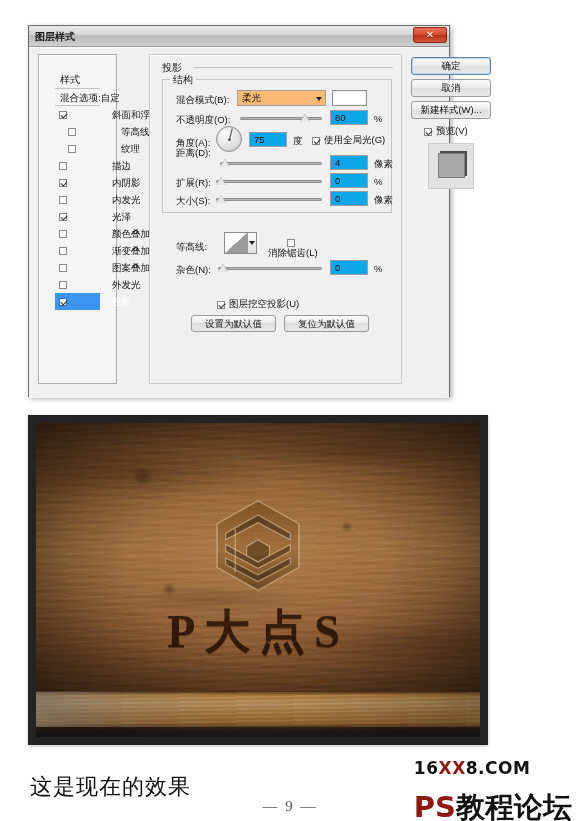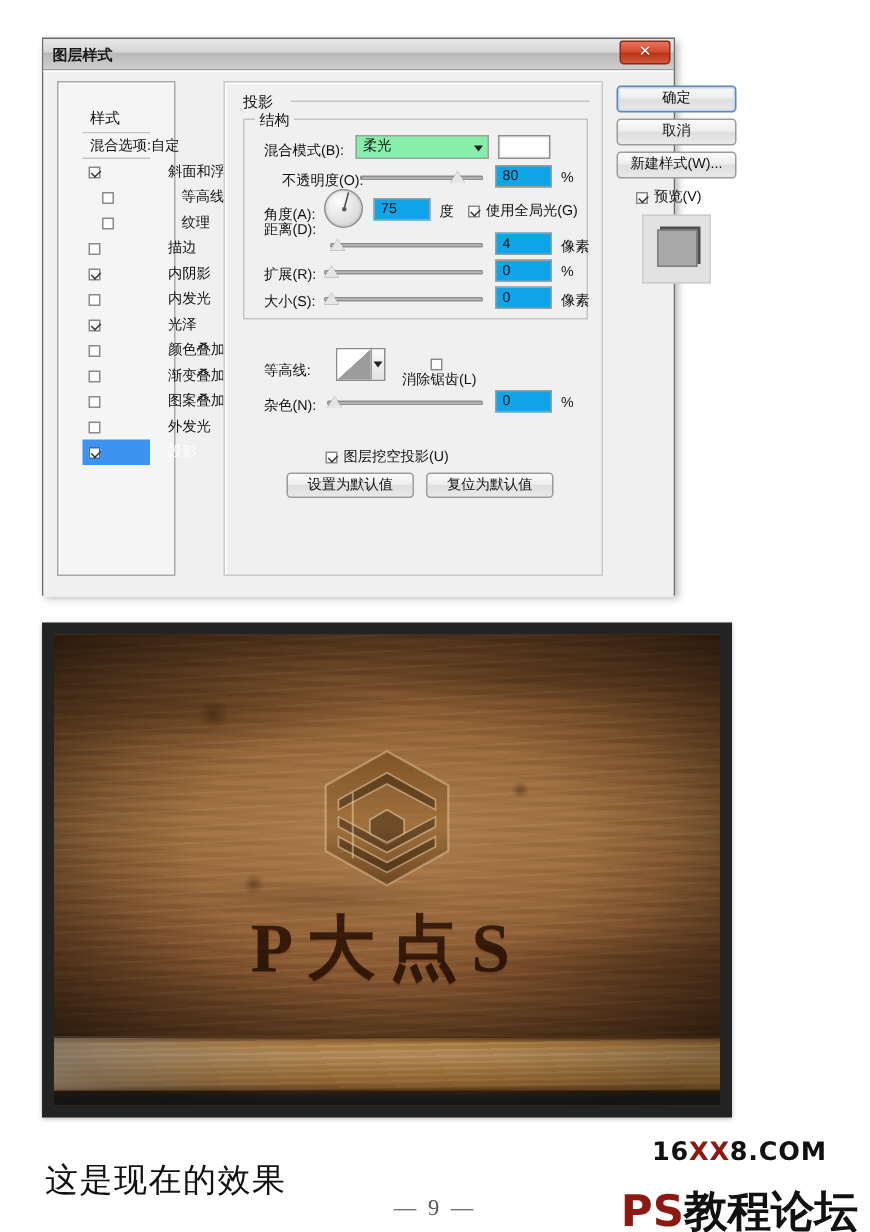--- a/index.html
+++ b/index.html
@@ -130,21 +130,21 @@
   }
   .lbl {
     position: absolute;
     font-size: 9.5px; color: #111;
     white-space: nowrap;
   }
 
   .combo {
     position: absolute;
     height: 16px;
-    background: #86efac;
+    background: #fdba74;
     border: 1px solid #9e9e9e;
     font-size: 9.5px; color: #111;
     line-height: 14px;
     padding-left: 4px;
     cursor: pointer;
   }
   .combo .arrow {
     position: absolute; right: 3px; top: 6px;
     width: 0; height: 0;
     border-left: 3.5px solid transparent;
@@ -377,21 +377,21 @@
     left: 0; right: 0; top: 798px;
     text-align: center;
     font-family: "Liberation Serif", "DejaVu Serif", serif;
     font-size: 15px;
     color: #555;
     letter-spacing: 2px;
   }
   .watermark {
     position: absolute;
     right: 8px; top: 760px;
-    text-align: center;
+    text-align: left;
     font-weight: bold;
     line-height: 1.0;
     user-select: none;
   }
   .wm-line1 {
     font-size: 17px;
     letter-spacing: 0.5px;
     color: #111;
     font-family: "DejaVu Sans", sans-serif;
   }
@@ -479,21 +479,21 @@
         <span class="fieldset-legend">结构</span>
       </div>
 
       <div class="lbl" style="left:26px; top:39px;">混合模式(B):</div>
       <div class="combo" style="left:87px; top:35px; width:89px;">
         <span>柔光</span>
         <span class="arrow"></span>
       </div>
       <div class="swatch" style="left:182px; top:35px;"></div>
 
-      <div class="lbl" style="left:26px; top:59px;margin-left:12px;">不透明度(O):</div>
+      <div class="lbl" style="left:26px; top:59px;">不透明度(O):</div>
       <div class="slider" style="left:90px; top:57px; width:82px;">
         <div class="track"></div>
         <div class="thumb" style="left:60px;"></div>
       </div>
       <div class="numbox sm" style="left:180px; top:55px;">80</div>
       <div class="lbl" style="left:224px; top:58px;">%</div>
 
       <div class="lbl" style="left:26px; top:82px;">角度(A):</div>
       <div class="dial" style="left:66px; top:71px;">
         <div class="needle"></div>

